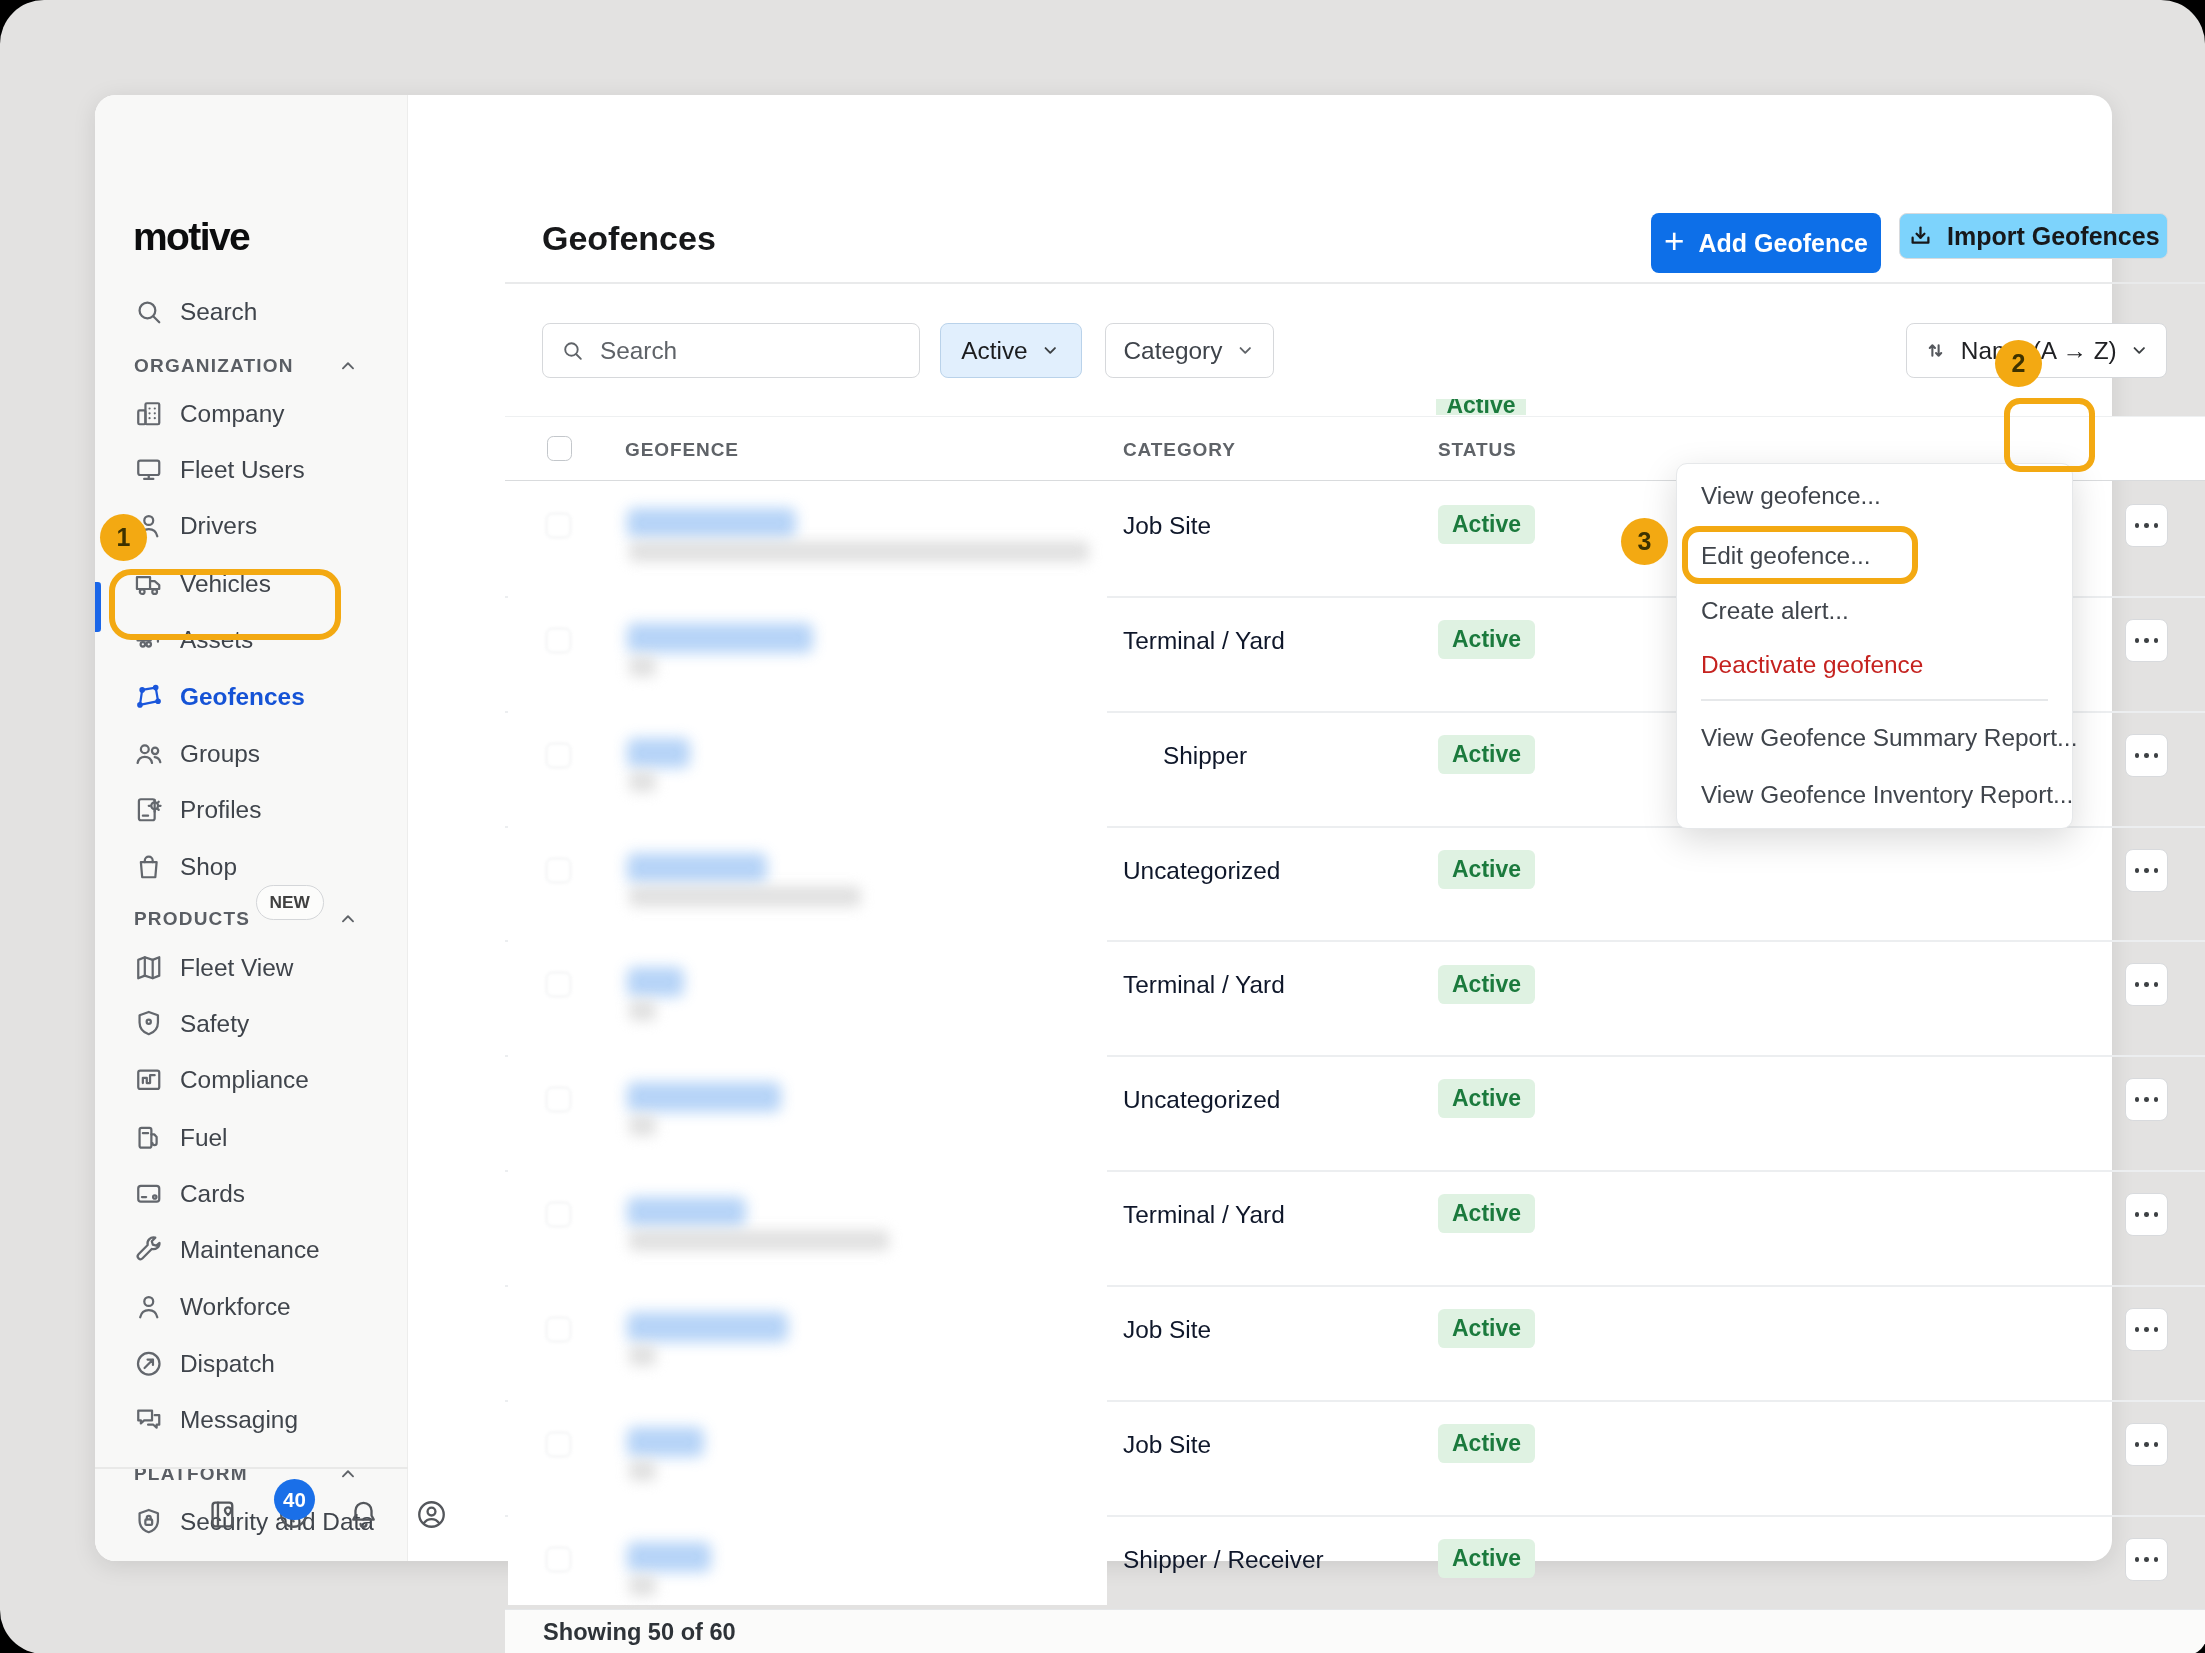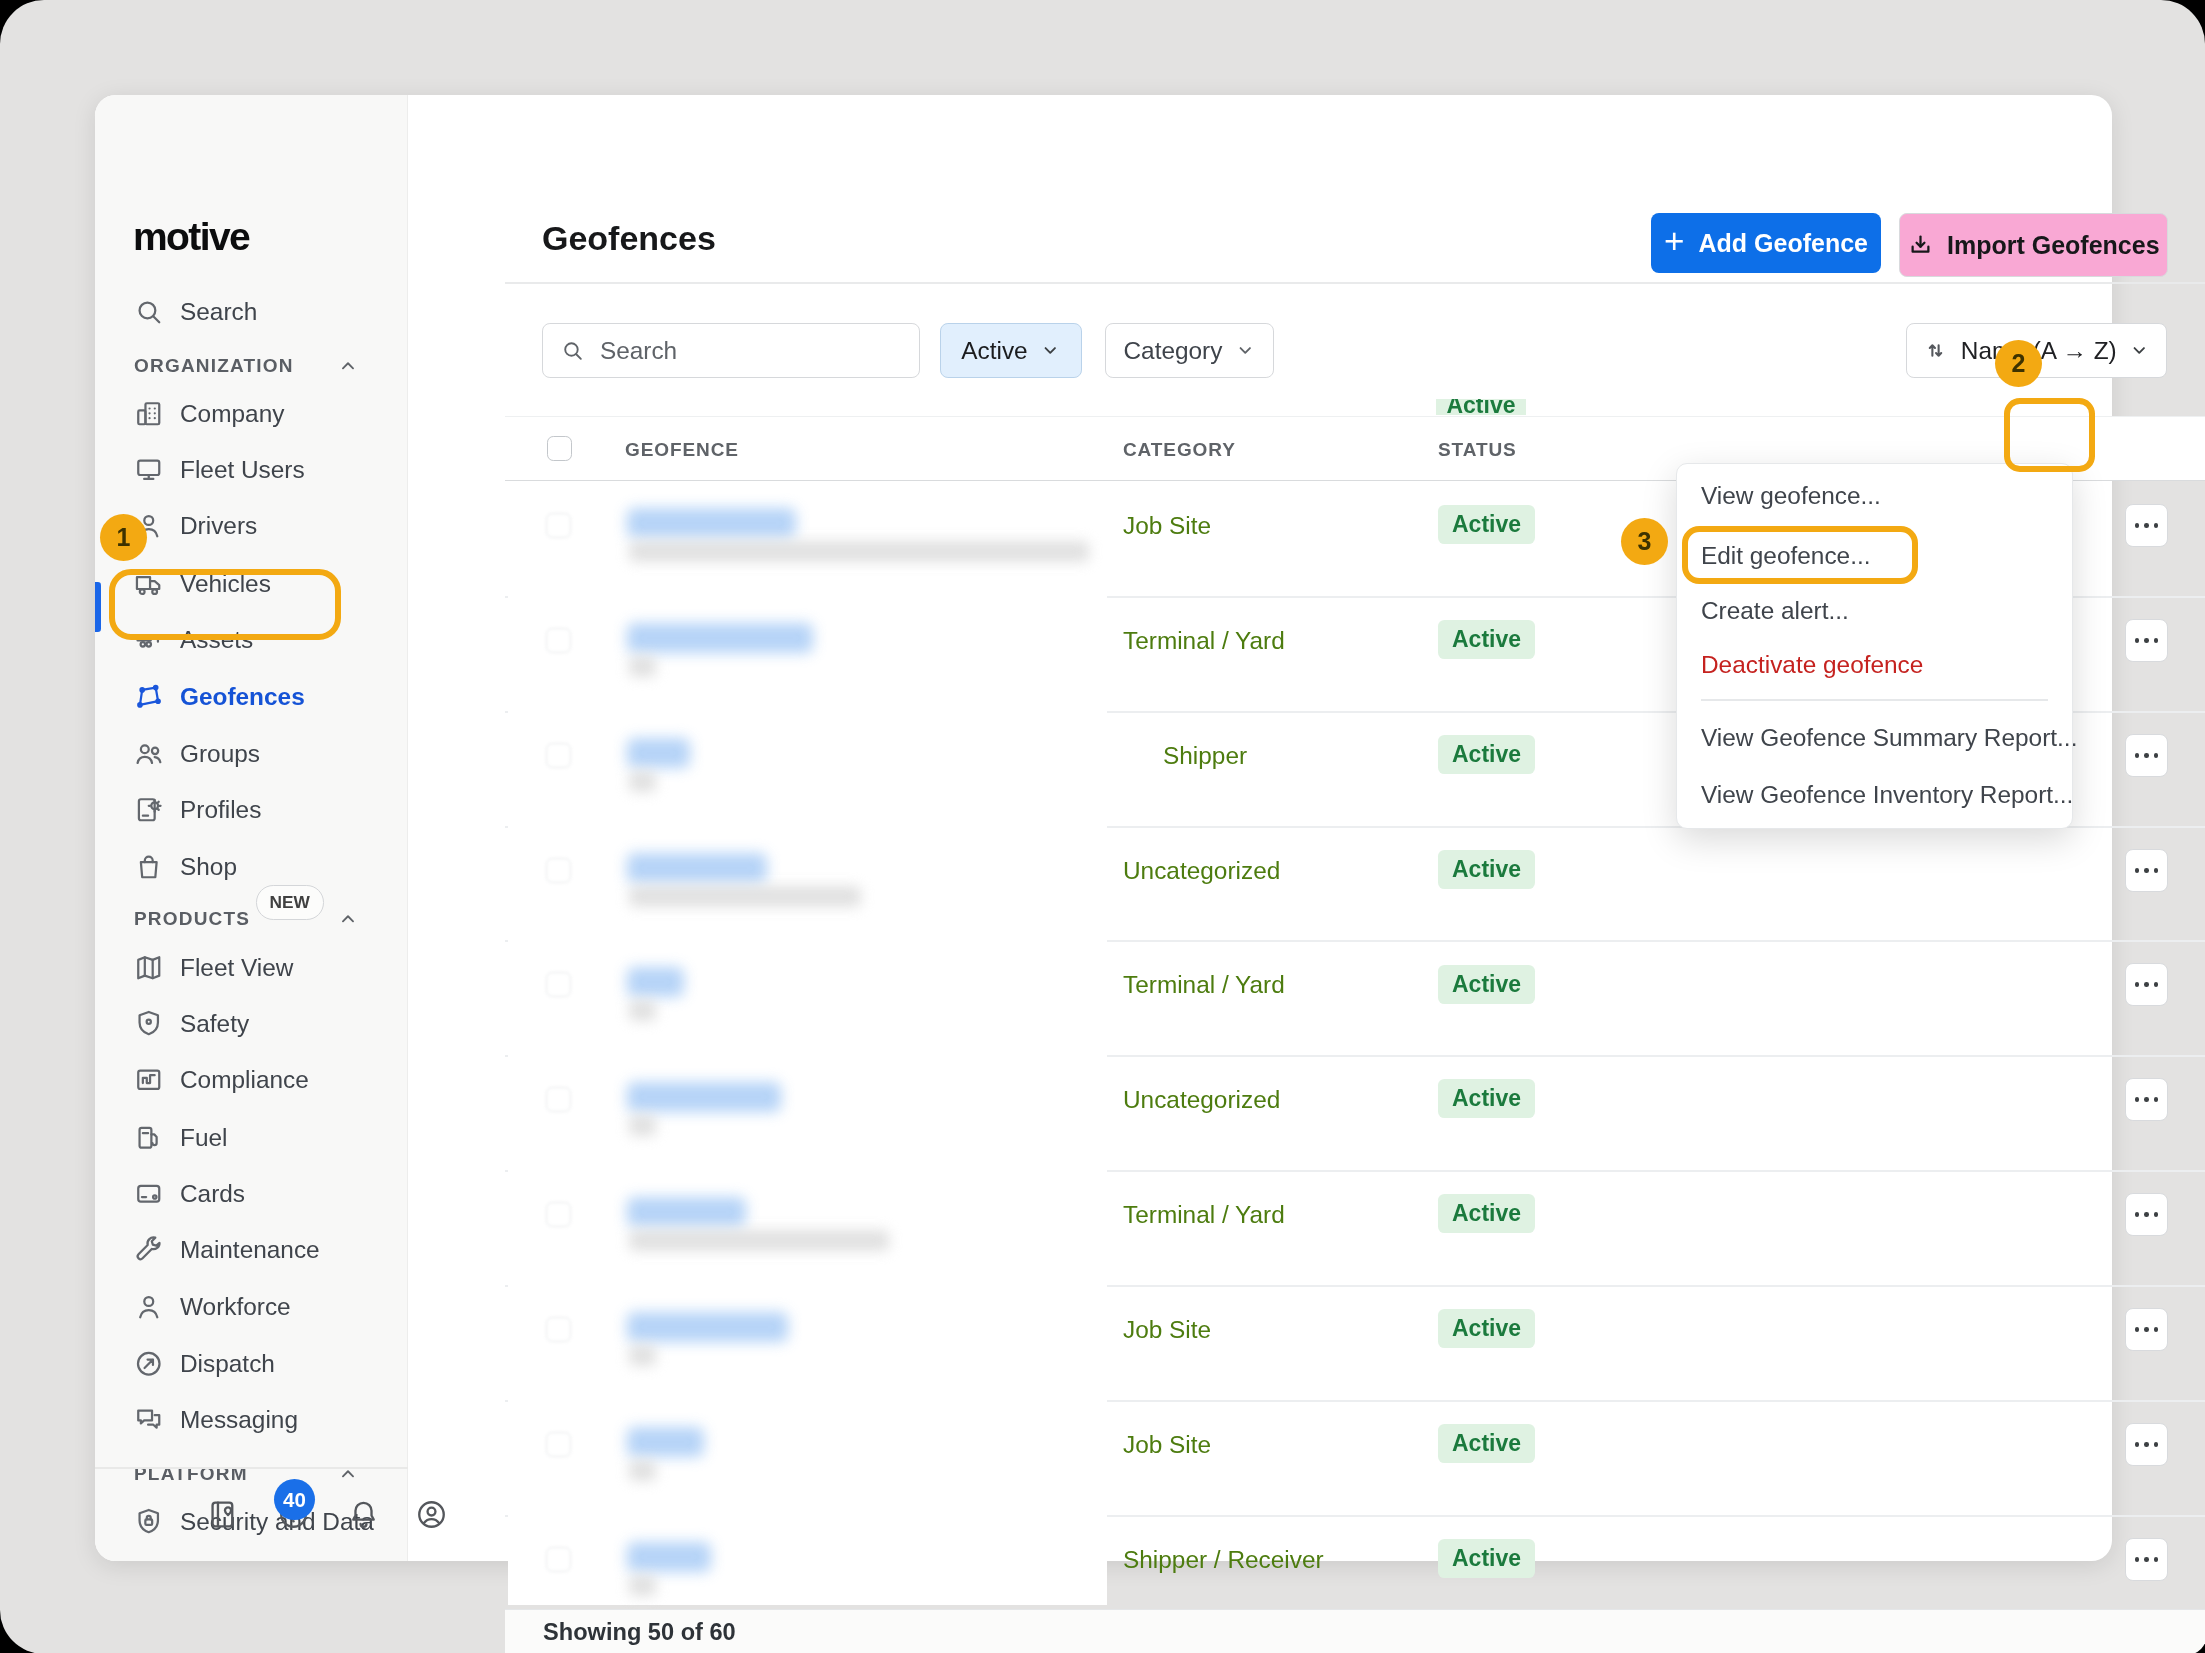--- a/index.html
+++ b/index.html
@@ -24,21 +24,21 @@
             display:flex;align-items:center;font-size:17.3px;font-weight:600;color:#404040;background:#fcfcfb;margin-top:36px;}
   .side-div{position:absolute;left:0;top:1372px;width:313px;height:1.6px;background:#e9e9e8;}
   .foot-ic{position:absolute;top:1400px;width:38px;height:38px;color:#54575c;display:flex;align-items:center;justify-content:center;cursor:pointer;}
   .notif-badge{position:absolute;left:179px;top:1384px;min-width:41px;height:41px;border-radius:20.5px;background:#1a6fe8;
                color:#fff;font-size:20.5px;font-weight:700;display:flex;align-items:center;justify-content:center;z-index:3;}
   
   .page-title{position:absolute;left:447px;top:124px;font-size:34px;font-weight:700;color:#17181a;}
   .btn-add{position:absolute;left:1556px;top:118px;width:230px;height:60px;background:#0d6fe8;border-radius:7.9px;
            display:flex;align-items:center;justify-content:center;gap:14px;color:#fff;font-size:25px;font-weight:700;cursor:pointer;}
   .btn-add .plus{font-size:35px;font-weight:400;margin-top:-3.9px;}
-  .btn-import{position:absolute;left:1804px;top:118px;width:269px;height:64px;background:#f9a8d4;border:1.6px solid #d8dadd;border-radius:7.9px;
+  .btn-import{position:absolute;left:1804px;top:118px;width:269px;height:46px;background:#7dd3fc;border:1.6px solid #d8dadd;border-radius:7.9px;
            display:flex;align-items:center;justify-content:center;gap:12.6px;color:#17181a;font-size:25px;font-weight:700;cursor:pointer;}
   .hdr-div{position:absolute;left:410px;top:187px;width:1702px;height:1.6px;background:#e9eaeb;}
   
   .search-box{position:absolute;left:447px;top:228px;width:378px;height:55px;border:1.6px solid #d6d8db;border-radius:7.9px;
               background:#fff;display:flex;align-items:center;padding-left:17.3px;gap:12.6px;}
   .search-box input{border:none;outline:none;font-size:24.4px;color:#202124;width:284px;background:transparent;}
   .search-box input::placeholder{color:#5f6368;}
   .chip{position:absolute;top:228px;height:55px;border-radius:7.9px;display:flex;align-items:center;justify-content:center;
         gap:12.6px;font-size:24.4px;cursor:pointer;}
   .chip-active{left:845px;width:142px;background:#e1effd;border:1.6px solid #b9d2ea;color:#1b1c1e;}
@@ -54,21 +54,21 @@
          border-top:1.6px solid #eef0f1;border-bottom:1.6px solid #d9dbdd;z-index:2;}
   .th{position:absolute;top:0;height:65px;display:flex;align-items:center;font-size:19px;font-weight:700;
       letter-spacing:0.9px;color:#5f6368;}
   .cbx{position:absolute;width:25px;height:25px;border:1.6px solid #c3c7cb;border-radius:6.3px;background:#fff;cursor:pointer;}
   .row-divider{position:absolute;left:410px;width:1702px;height:1.6px;background:#eceef0;z-index:1;}
   .redact-patch{position:absolute;left:413px;top:387px;width:599px;height:1123px;background:#fff;z-index:2;}
   .blob-name{position:absolute;height:30px;border-radius:7px;background:#a9ccf6;filter:blur(7px);opacity:.85;z-index:3;cursor:pointer;}
   .blob-desc{position:absolute;height:20.5px;border-radius:5.5px;background:#d9d9d9;filter:blur(6.3px);opacity:.8;z-index:3;}
   .row-cbx{position:absolute;width:25px;height:25px;border:1.6px solid #c6cace;border-radius:6.3px;background:#fff;
            opacity:.45;filter:blur(1.6px);z-index:3;}
-  .cat-cell{position:absolute;left:1028px;font-size:24.4px;color:#4d7c0f;z-index:3;white-space:nowrap;}
+  .cat-cell{position:absolute;left:1028px;font-size:24.4px;color:#0f172a;z-index:3;white-space:nowrap;}
   .badge-active{position:absolute;left:1343px;height:39px;padding:0 14px;background:#dff2e2;border-radius:6.3px;
                 display:flex;align-items:center;font-size:23px;font-weight:600;color:#1b7a3d;z-index:3;}
   .more-btn{position:absolute;left:2030px;width:43px;height:43px;border:1.6px solid #d8dadd;border-radius:7.9px;background:#fff;
             display:flex;align-items:center;justify-content:center;gap:4.7px;z-index:3;cursor:pointer;}
   .more-btn i{width:4.7px;height:4.7px;border-radius:50%;background:#3c4043;}
   .tfoot{position:absolute;left:410px;top:1514px;width:1702px;height:46px;background:#fbfbfa;border-top:1.6px solid #e4e6e8;
          border-radius:0 0 20.5px 0;z-index:4;display:flex;align-items:center;padding-left:38px;
          font-size:23.6px;font-weight:600;color:#2e3338;}
   
   .menu{position:absolute;left:1676px;top:463px;width:397px;height:366px;background:#fff;border:0.8px solid #e6e8ea;

